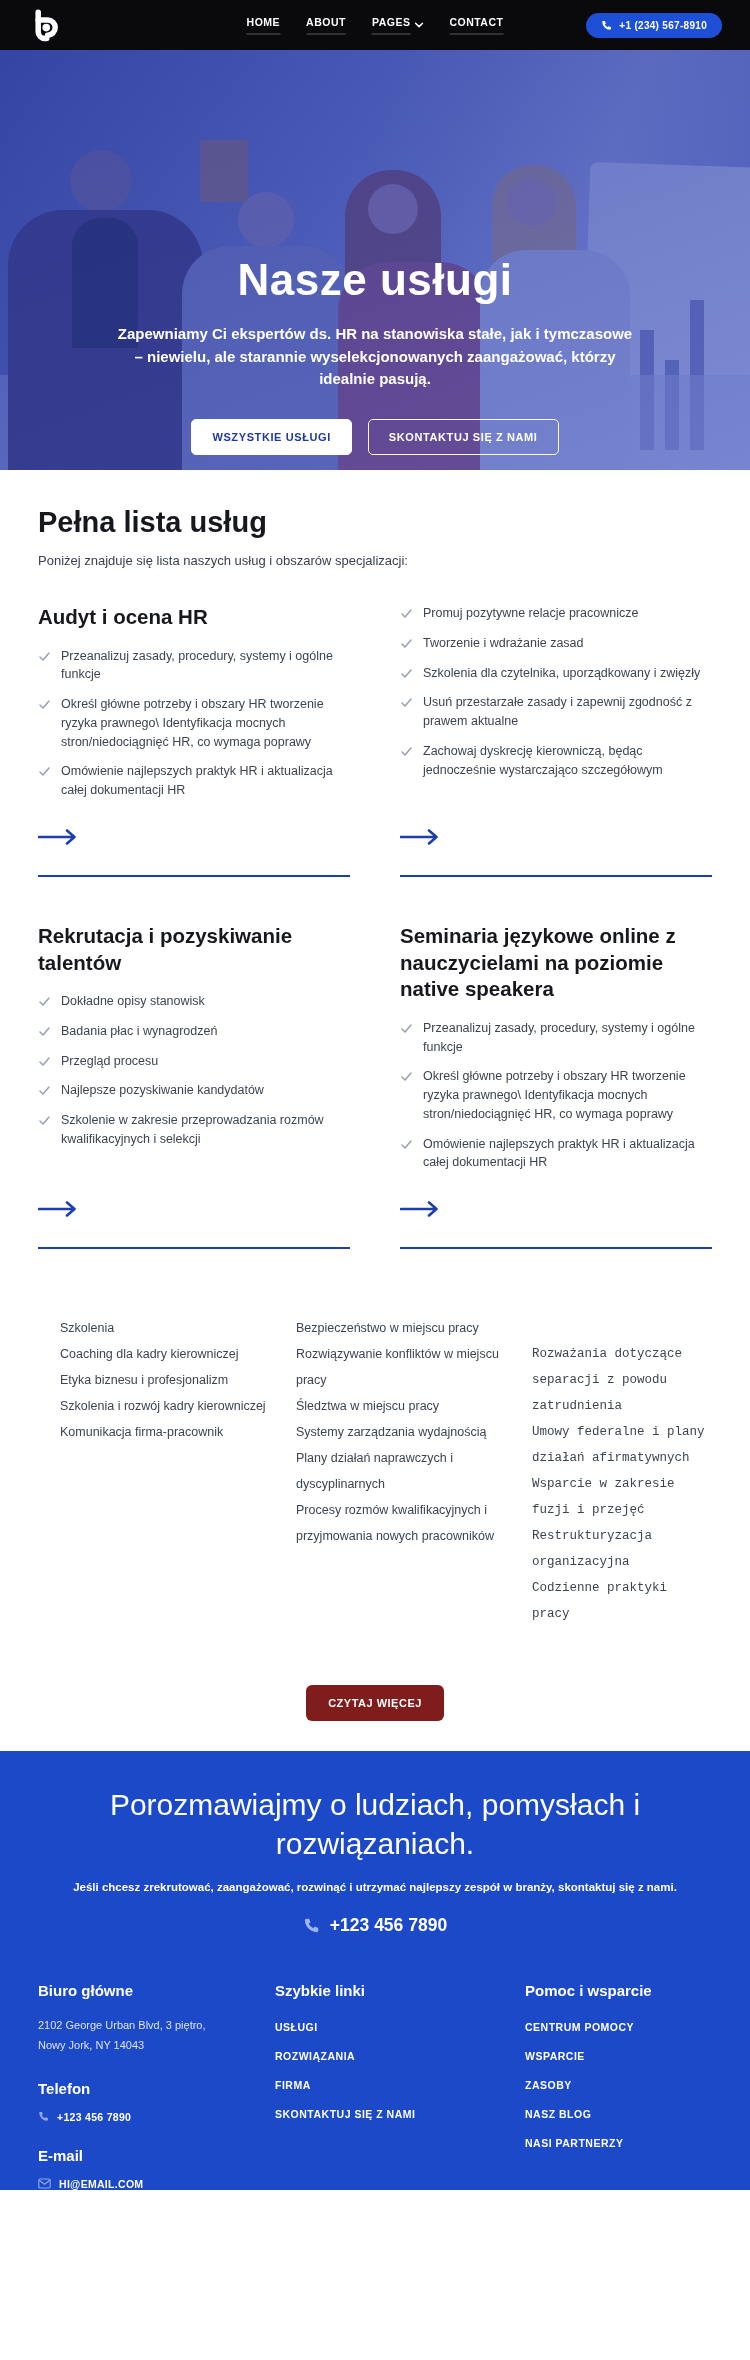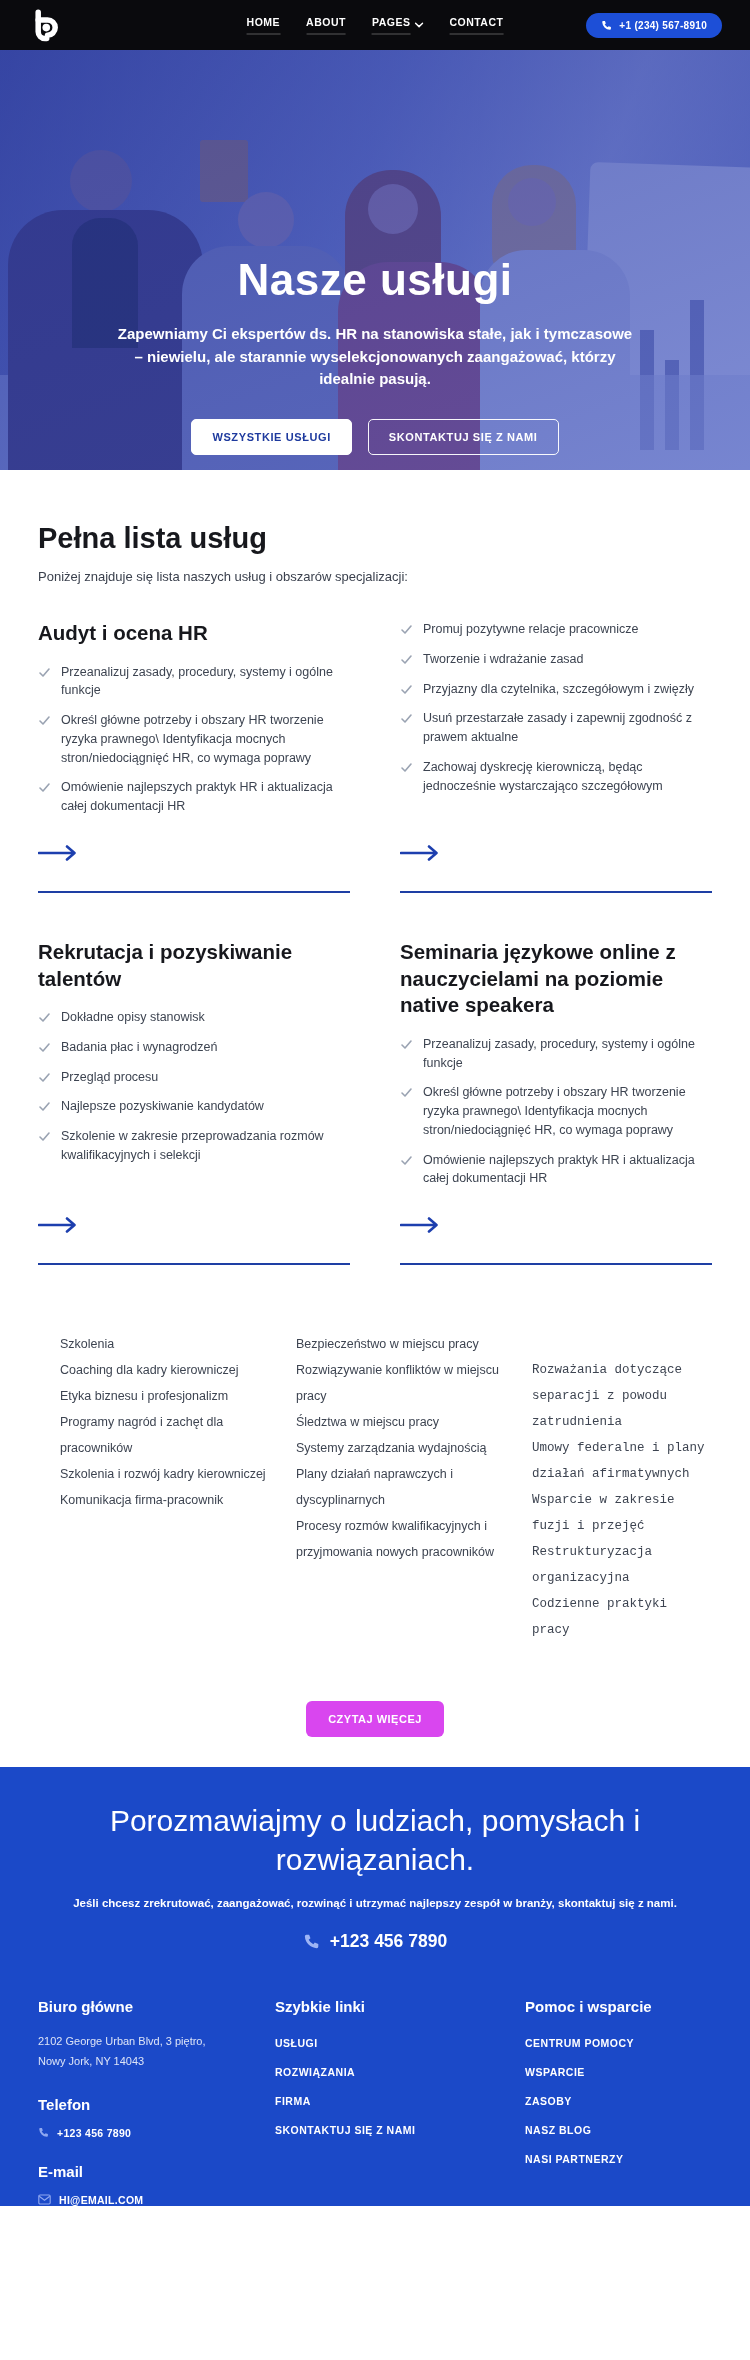--- a/index.html
+++ b/index.html
@@ -29,38 +29,38 @@
   .hero-sub { width:520px; margin:18px auto 0; font-size:15px; font-weight:600; line-height:1.5; }
   .hero-btns { margin-top:28px; display:flex; justify-content:center; gap:16px; }
   .btn-hero { font-size:11px; font-weight:800; letter-spacing:.6px; padding:11px 20px; border-radius:5px; cursor:pointer; }
   .btn-primary { background:#fff; color:#1e3a9e; border:1px solid #fff; }
   .btn-outline { background:transparent; color:#fff; border:1px solid rgba(255,255,255,.95); }
   .hero-credit { margin-top:40px; font-size:10.5px; color:rgba(255,255,255,.85); }
   .hero-credit a { color:rgba(255,255,255,.95); text-decoration:underline; cursor:pointer; }
 
   
   .container { padding:0 38px; }
-  .services { padding-top:52px; }
+  .services { padding-top:36px; }
   .section-title { font-size:29px; font-weight:700; color:#17181d; }
   .section-intro { margin-top:14px; font-size:13px; color:#3a404d; }
   .cards-grid { display:grid; grid-template-columns:1fr 1fr; column-gap:50px; row-gap:46px; margin-top:36px; }
   .card { display:flex; flex-direction:column; border-bottom:2px solid #1e3fa4; padding-bottom:26px; min-height:255px; }
   .card-title { font-size:20.5px; font-weight:700; line-height:1.3; margin-bottom:16px; color:#17181d; }
   .card-item { display:flex; gap:10px; margin-bottom:11px; font-size:12.5px; line-height:1.5; color:#3d4451; }
   .card-item svg { flex:0 0 auto; margin-top:3px; }
   .card-arrow { margin-top:auto; padding-top:18px; cursor:pointer; width:46px; }
 
   
   .additional { margin-top:66px; }
   .additional .section-title { text-align:center; }
   .add-grid { display:grid; grid-template-columns:212px 212px 178px; column-gap:24px; padding-left:22px; margin-top:46px; }
   .add-col div { font-size:12.5px; line-height:26px; color:#3d4451; }
   .add-col.offset { padding-top:26px;font-family:Liberation Mono, monospace; }
   .readmore-wrap { text-align:center; margin-top:58px; padding-bottom:30px; }
-  .btn-readmore { background:#d946ef; color:#fff; border:none; border-radius:6px; padding:12px 22px;
+  .btn-readmore { background:#7f1d1d; color:#fff; border:none; border-radius:6px; padding:12px 22px;
                   font-size:11px; font-weight:800; letter-spacing:.5px; cursor:pointer; }
 
   
   .cta-footer { background:#1b49c8; color:#fff; padding-top:34px; }
   .cta-heading { font-size:30px; font-weight:400; text-align:center; line-height:1.3; max-width:660px; margin:0 auto; }
   .cta-sub { margin-top:18px; font-size:11.5px; font-weight:700; text-align:center; }
   .cta-phone { margin-top:22px; display:flex; justify-content:center; align-items:center; gap:10px;
                font-size:17.5px; font-weight:700; cursor:pointer; }
   .footer-cols { display:grid; grid-template-columns:227px 240px 1fr; column-gap:10px; padding:46px 38px 0; }
   .f-heading { font-size:15px; font-weight:700; }
@@ -203,21 +203,21 @@
       <div class="card-item">
         <svg width="13" height="13" viewBox="0 0 13 13">
             <path d="M2 7 L5 10 L11 3" stroke="#9aa3b2" stroke-width="1.6" fill="none" stroke-linecap="round" stroke-linejoin="round"></path>
           </svg>
         <span>Tworzenie i wdrażanie zasad</span>
       </div>
       <div class="card-item">
         <svg width="13" height="13" viewBox="0 0 13 13">
             <path d="M2 7 L5 10 L11 3" stroke="#9aa3b2" stroke-width="1.6" fill="none" stroke-linecap="round" stroke-linejoin="round"></path>
           </svg>
-        <span>Przyjazny dla czytelnika, szczegółowym i zwięzły</span>
+        <span>Szkolenia dla czytelnika, uporządkowany i zwięzły</span>
       </div>
       <div class="card-item">
         <svg width="13" height="13" viewBox="0 0 13 13">
             <path d="M2 7 L5 10 L11 3" stroke="#9aa3b2" stroke-width="1.6" fill="none" stroke-linecap="round" stroke-linejoin="round"></path>
           </svg>
         <span>Usuń przestarzałe zasady i zapewnij zgodność z prawem aktualne</span>
       </div>
       <div class="card-item">
         <svg width="13" height="13" viewBox="0 0 13 13">
             <path d="M2 7 L5 10 L11 3" stroke="#9aa3b2" stroke-width="1.6" fill="none" stroke-linecap="round" stroke-linejoin="round"></path>
@@ -299,21 +299,20 @@
 
   </div>
 </section>
 
 <section class="additional container">
   <div class="add-grid">
     <div class="add-col">
       <div>Szkolenia</div>
       <div>Coaching dla kadry kierowniczej</div>
       <div>Etyka biznesu i profesjonalizm</div>
-      <div>Programy nagród i zachęt dla pracowników</div>
       <div>Szkolenia i rozwój kadry kierowniczej</div>
       <div>Komunikacja firma-pracownik</div>
     </div>
     <div class="add-col">
       <div>Bezpieczeństwo w miejscu pracy</div>
       <div>Rozwiązywanie konfliktów w miejscu pracy</div>
       <div>Śledztwa w miejscu pracy</div>
       <div>Systemy zarządzania wydajnością</div>
       <div>Plany działań naprawczych i dyscyplinarnych</div>
       <div>Procesy rozmów kwalifikacyjnych i przyjmowania nowych pracowników</div>

